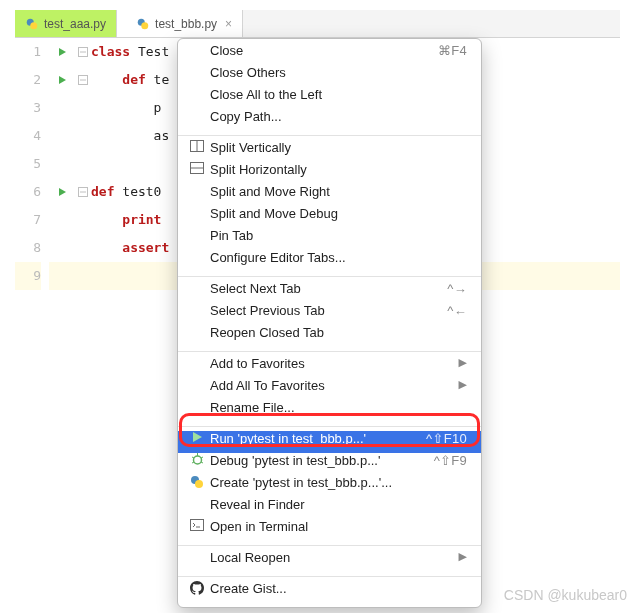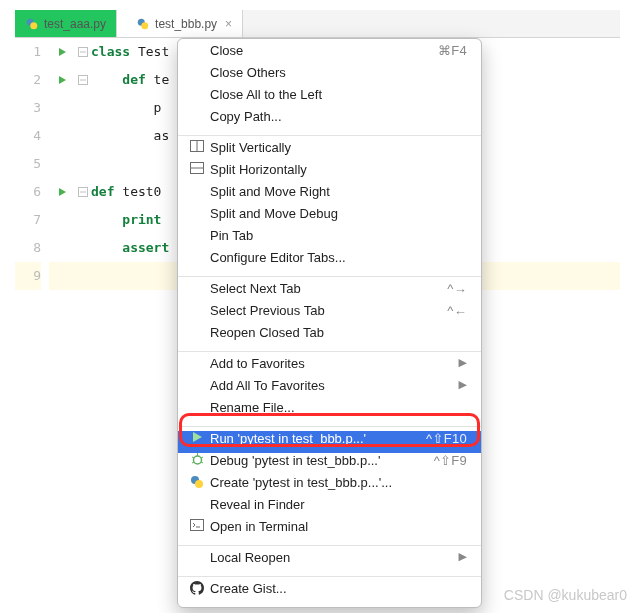--- a/index.html
+++ b/index.html
@@ -1,33 +1,33 @@
 <!DOCTYPE html>
 <html><head>
 <meta charset="utf-8">
 <style>
   * { margin: 0; padding: 0; box-sizing: border-box; }
   body { font-family: "Lucida Grande", "Helvetica Neue", sans-serif; font-size: 13px; background: #fff; width: 639px; height: 613px; overflow: hidden; position: relative; color: #222; }
   .container { position: absolute; left: 15px; top: 10px; width: 605px; height: 565px; background: #fff; }
 
   
   .tabs { display: flex; border-bottom: 1px solid #d4d4d4; background: #f4f4f4; height: 28px; }
-  .tab { display: flex; align-items: center; gap: 5px; padding: 0 10px; font-size: 12px; color: #555; border-right: 1px solid #d4d4d4; background: #22c55e; }
+  .tab { display: flex; align-items: center; gap: 5px; padding: 0 10px; font-size: 12px; color: #555; border-right: 1px solid #d4d4d4; background: #bef264; }
   .tab.active { background: #fff; padding-left: 19px; }
   .tab .fi { width: 14px; height: 14px; border-radius: 2px; display: inline-block; position: relative; }
   .tab .fi svg { width: 14px; height: 14px; }
   .tab .x { color: #999; font-size: 12px; margin-left: 3px; }
 
   
   .editor { display: flex; height: calc(100% - 28px); }
   .gutter { width: 34px; text-align: right; color: #bbb; font-family: Menlo, monospace; font-size: 13px; line-height: 28px; padding-right: 8px; background: #fff; user-select: none; }
   .run-marks { width: 26px; font-family: Menlo, monospace; line-height: 28px; }
   .run-marks .row { height: 28px; display:flex; align-items:center; justify-content:center; }
   .code { font-family: Menlo, monospace; font-size: 13px; line-height: 28px; flex:1; white-space: pre; position: relative; }
-  .kw { color: #15803d; font-weight: 600; }
+  .kw { color: #b91c1c; font-weight: 600; }
   .crow { height: 28px; }
   .hl { background: #fffbe6; }
   .fold { width: 16px; line-height: 28px; }
   .fold .row { height:28px; display:flex; align-items:center; justify-content:center; color:#c0c0c0; font-size:10px; }
 
   .play { width:0;height:0;border-left:8px solid #4caf50;border-top:5px solid transparent;border-bottom:5px solid transparent; }
   .play.sm { border-left-width:7px; border-top-width:4px; border-bottom-width:4px; }
 
   
   .menu { position: absolute; left: 177px; top: 38px; width: 305px; background: #fff; border: 1px solid #bdbdbd; border-radius: 6px; box-shadow: 0 8px 20px rgba(0,0,0,0.25); padding: 4px 0; }

